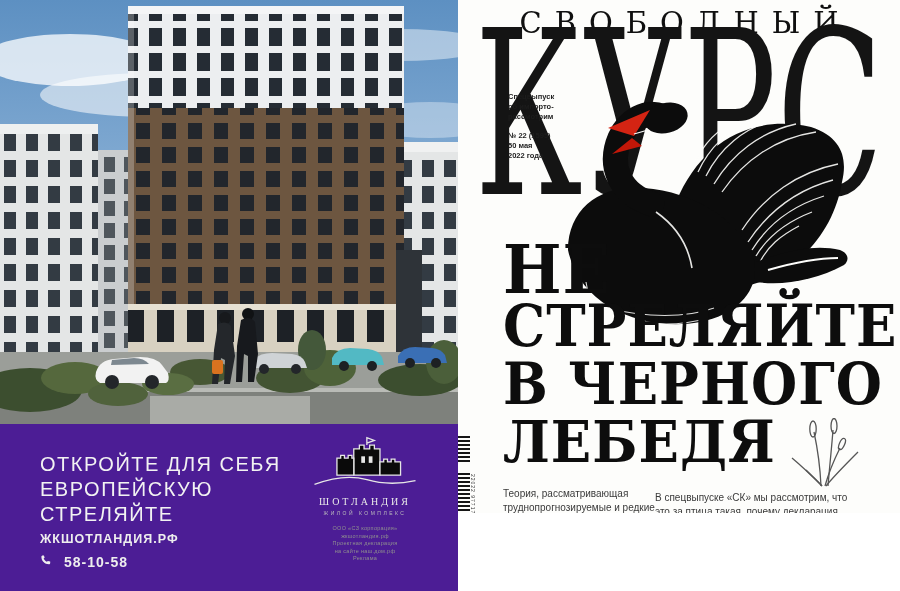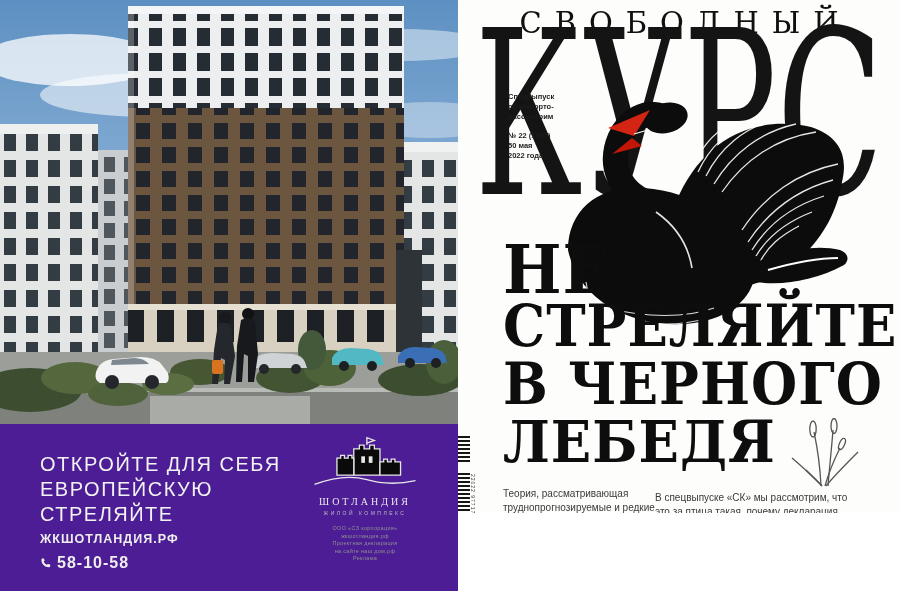--- a/index.html
+++ b/index.html
@@ -5,22 +5,22 @@
   html,body{margin:0;padding:0;background:#222;}
   #stage{position:relative;width:900px;height:591px;overflow:hidden;background:#fff;
          font-family:"Liberation Sans",sans-serif;}
   
   #left-panel{position:absolute;left:0;top:0;width:458px;height:591px;background:#000;}
   #scene{position:absolute;left:0;top:0;width:458px;height:424px;overflow:hidden;}
   #ad-band{position:absolute;left:0;top:424px;width:458px;height:167px;background:#4c1d95;color:#fff;}
   .ad-headline{position:absolute;left:40px;top:28px;font-size:20px;line-height:25px;
                letter-spacing:1.5px;font-weight:400;color:#f2f2f2;}
   .ad-site{position:absolute;left:40px;top:108px;font-size:12.5px;font-weight:700;letter-spacing:1px;color:#eee;}
-  .ad-phone{position:absolute;left:40px;top:130px;font-size:16px;font-weight:700;letter-spacing:1px;
-            color:#eee;display:flex;align-items:center;gap:5px;}
+  .ad-phone{position:absolute;left:40px;top:130px;font-size:14px;font-weight:700;letter-spacing:1px;
+            color:#eee;display:flex;gap:12px;}
   #brand-block{position:absolute;left:300px;top:8px;width:130px;text-align:center;color:#e9e9e9;}
   .brand-name{font-family:"Liberation Serif",serif;font-size:10px;letter-spacing:3px;margin-top:2px;white-space:nowrap;}
   .brand-sub{font-size:5px;letter-spacing:2.5px;color:#bdbdbd;margin-top:3px;}
   .brand-disclaimer{margin-top:9px;font-size:5.5px;line-height:7.5px;color:#8f8f8f;letter-spacing:.3px;}
   
   #right-panel{position:absolute;left:458px;top:0;width:442px;height:513px;background:#fdfdfb;overflow:hidden;}
   #masthead-top{position:absolute;left:0;top:6px;width:100%;text-align:center;
        font-family:"DejaVu Serif","Liberation Serif",serif;font-size:29px;font-weight:400;
        letter-spacing:13px;text-indent:13px;color:#101010;white-space:nowrap;}
   #masthead-main{position:absolute;left:0;top:8px;width:100%;text-align:center;

